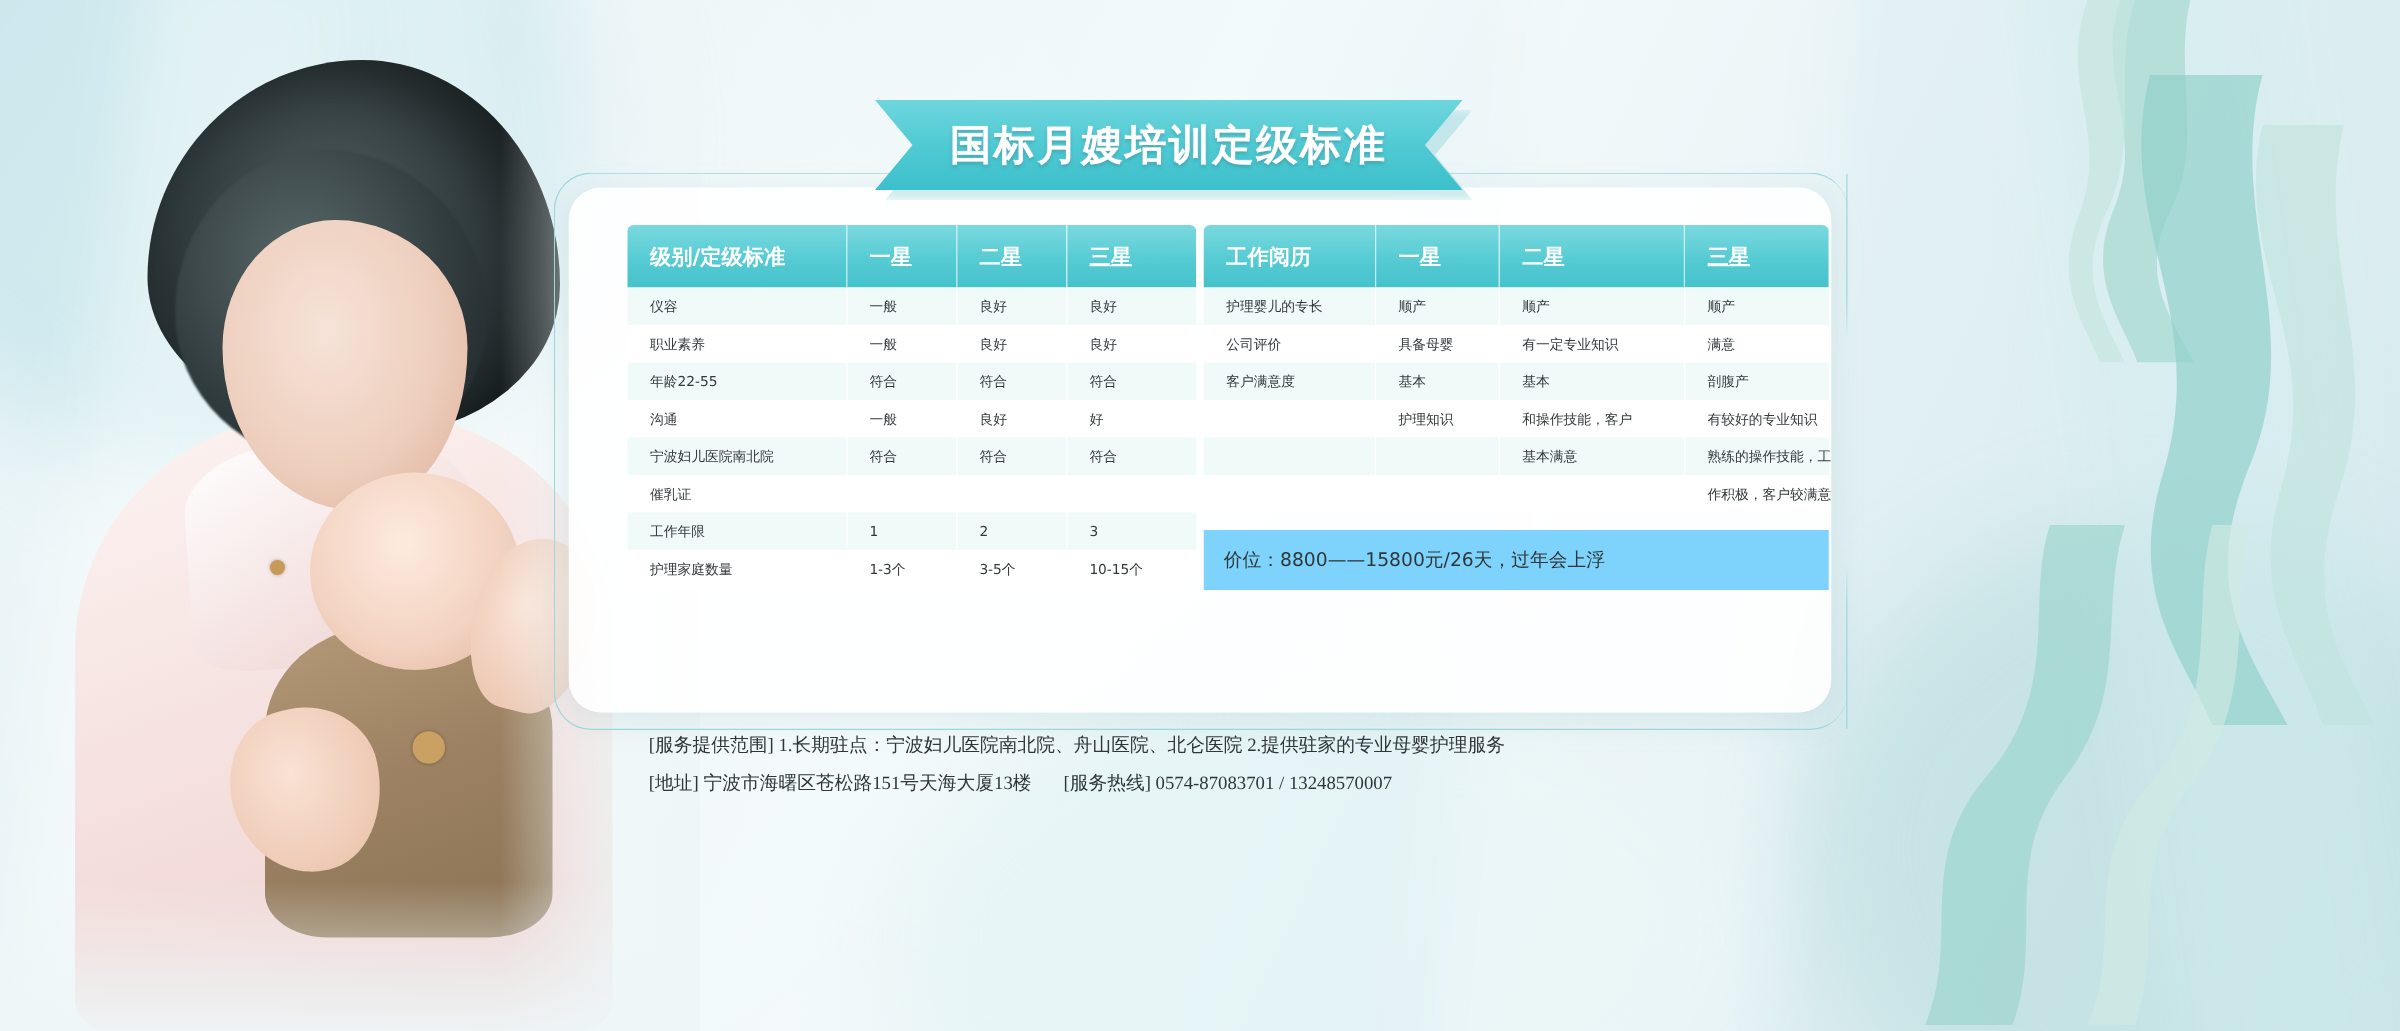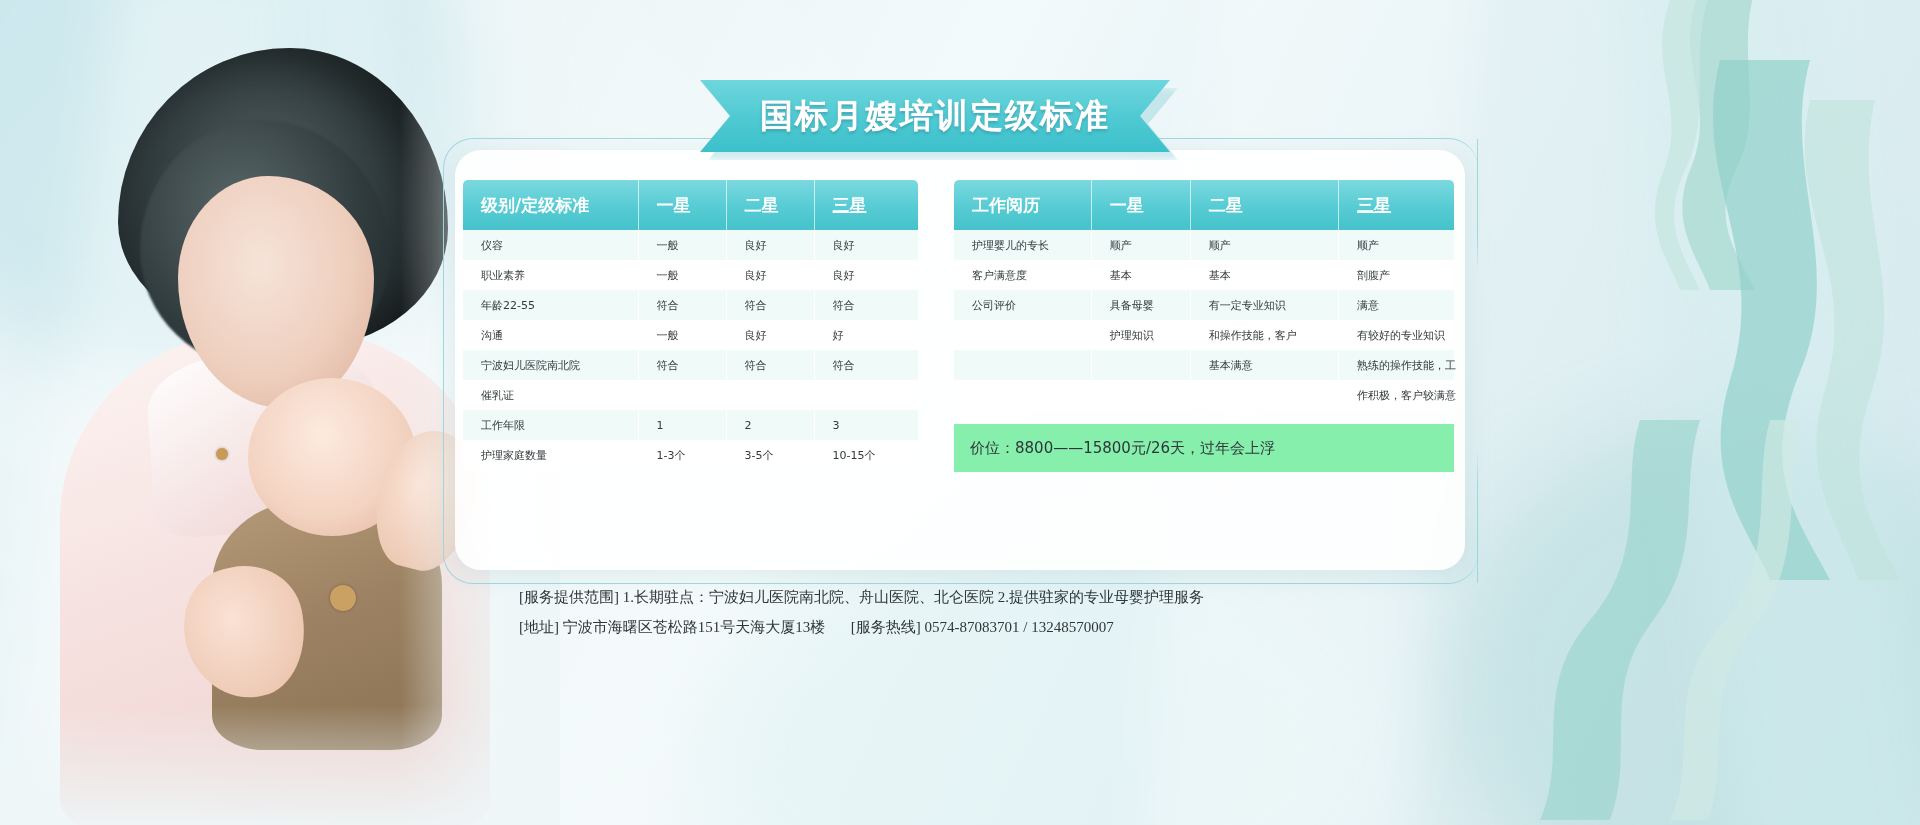--- a/index.html
+++ b/index.html
@@ -133,21 +133,21 @@
     filter:blur(3px);
   }
   .banner-txt{
     font-family:Liberation Serif, serif;
     font-size:33px;font-weight:bold;color:#ffffff;letter-spacing:2px;
     text-shadow:0 2px 3px rgba(40,130,145,.55), 0 0 1px rgba(255,255,255,.9);
   }
 
   
   .tables{
-    position:absolute;left:463px;top:180px;width:960px;display:flex;gap:36px;
+    position:absolute;left:502px;top:180px;width:960px;display:flex;gap:6px;
   }
   table{border-collapse:collapse;font-size:14.5px;color:#33393b;}
   .tbl{width:455px;table-layout:fixed;}
   .tbl thead th{
     background:linear-gradient(180deg,#7bd9df 0%,#56cbd3 55%,#45c2cb 100%);
     color:#ffffff;font-size:17px;font-weight:bold;
     height:50px;text-align:left;padding:0 0 0 18px;
     border-right:1px solid rgba(255,255,255,.65);
     font-family:"DejaVu Sans","Liberation Sans",sans-serif;
   }
@@ -173,21 +173,21 @@
   .tbl-right col.c2{width:90px;}
   .tbl-right col.c3{width:135px;}
   .tbl-right col.c4{width:105px;}
 
   .t-right-wrap{width:500px;}
   .tbl-right{width:500px;}
 
   .price-row{
     margin-top:14px;height:48px;display:flex;align-items:center;
     padding-left:16px;
-    background:#86efac;
+    background:#7dd3fc;
     font-size:15px;color:#2f3638;
     font-family:"DejaVu Sans","Liberation Sans",sans-serif;
   }
 
   
   .footer{
     position:absolute;left:478px;top:582px;width:1000px;
     font-family:Liberation Serif, serif;
     color:#2f3638;font-size:15px;line-height:30px;margin-left:41px;
   }
@@ -332,30 +332,30 @@
         </tr>
       </thead>
       <tbody>
         <tr>
           <td>护理婴儿的专长</td>
           <td>顺产</td>
           <td>顺产</td>
           <td>顺产</td>
         </tr>
         <tr>
+          <td>公司评价</td>
+          <td>具备母婴</td>
+          <td>有一定专业知识</td>
+          <td>满意</td>
+        </tr>
+        <tr>
           <td>客户满意度</td>
           <td>基本</td>
           <td>基本</td>
           <td>剖腹产</td>
-        </tr>
-        <tr>
-          <td>公司评价</td>
-          <td>具备母婴</td>
-          <td>有一定专业知识</td>
-          <td>满意</td>
         </tr>
         <tr>
           <td></td>
           <td>护理知识</td>
           <td>和操作技能，客户</td>
           <td>有较好的专业知识</td>
         </tr>
         <tr>
           <td></td>
           <td></td>

